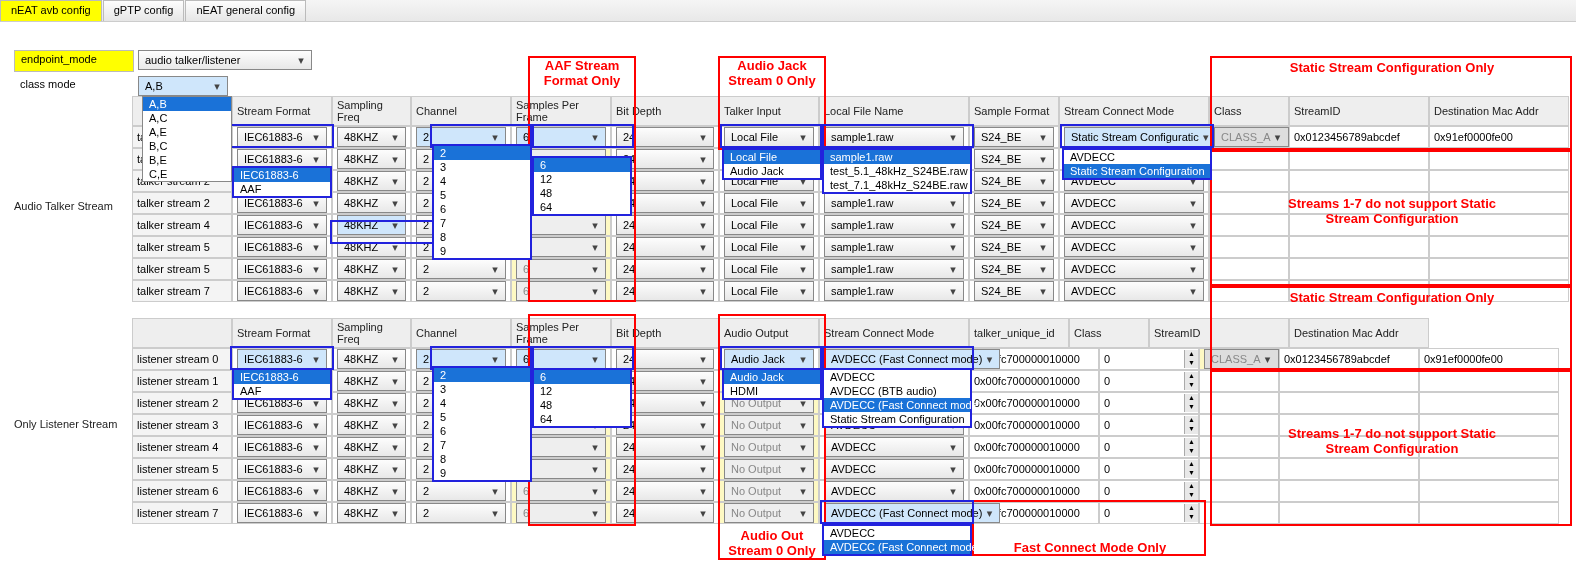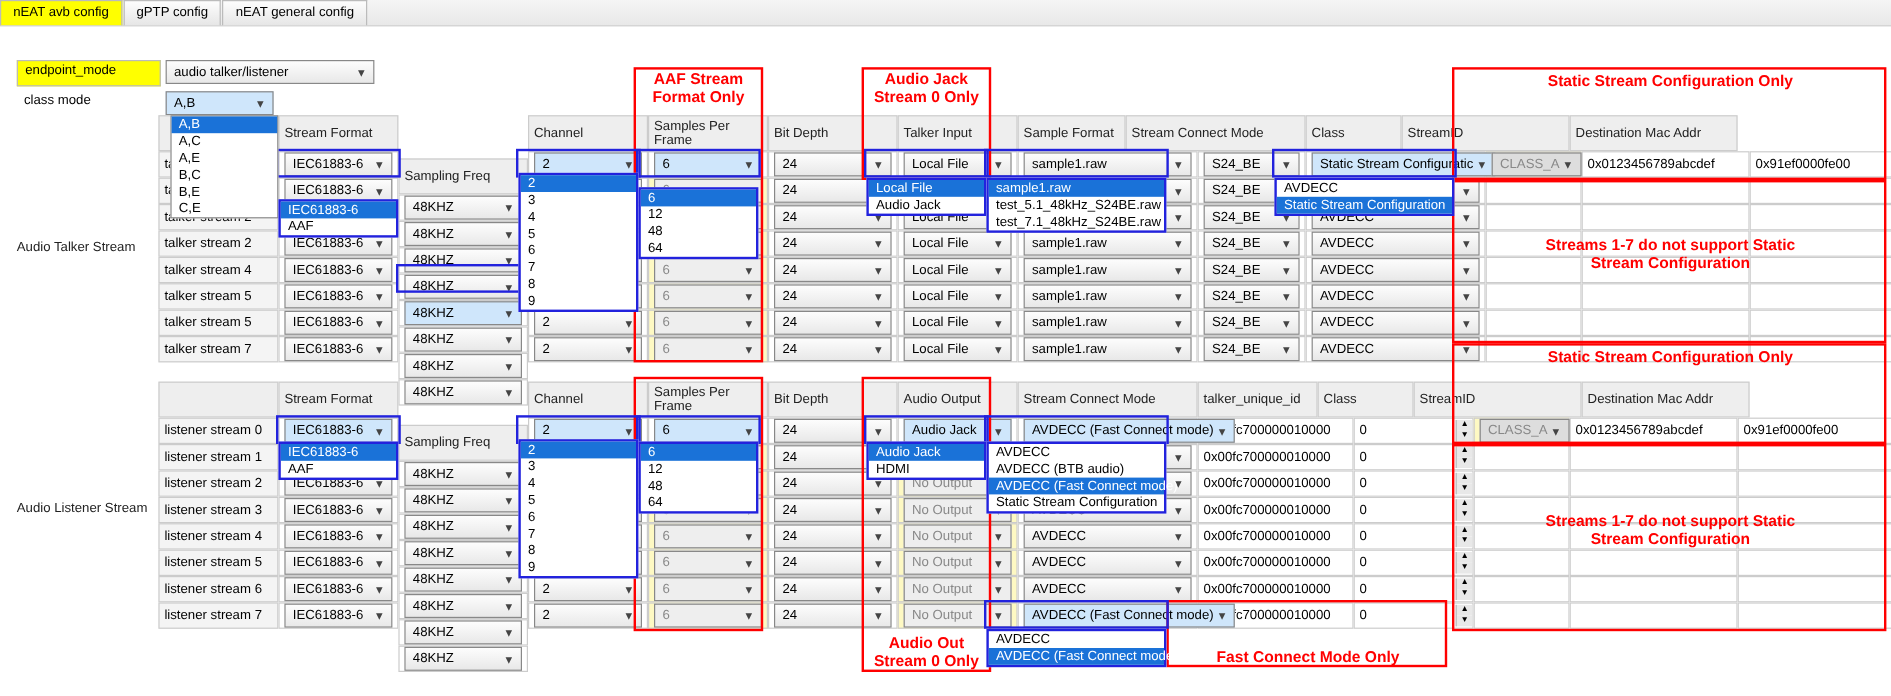--- a/index.html
+++ b/index.html
@@ -33,21 +33,21 @@
 .blue-box { position: absolute; border: 2px solid #2222dd; pointer-events: none; }
 
 .spinner-btns { display: flex; flex-direction: column; width: 14px; border-left: 1px solid #aaa; }
 .spinner-btns span { height: 9px; font-size: 7px; line-height: 7px; text-align: center; background: #e8e8e8; }
 
 .section-label { position: absolute; font-size: 11px; color: #222; }
 
 
 .c-rowlabel { width: 100px; }
 .c-fmt { width: 100px; }
-.c-freq { width: 108px; margin-top: 36px; }
+.c-freq { width: 79px; }
 .c-chan { width: 100px; }
 .c-spf { width: 100px; }
 .c-depth { width: 108px; }
 .c-tin { width: 100px; }
 .c-lfn { width: 150px; }
 .c-sfmt { width: 90px; }
 .c-scm { width: 150px; }
 .c-class { width: 80px; }
 .c-sid { width: 140px; }
 .c-dmac { width: 140px; }
@@ -92,20 +92,21 @@
 <div class="section-label" style="left:14px; top:200px;">Audio Talker Stream</div>
 
 <div style="position:absolute; left:132px; top:96px; display:flex;">
   <div class="grid-header c-rowlabel"></div>
   <div class="grid-header c-fmt">Stream Format</div>
   <div class="grid-header c-freq">Sampling Freq</div>
   <div class="grid-header c-chan">Channel</div>
   <div class="grid-header c-spf">Samples Per Frame</div>
   <div class="grid-header c-depth">Bit Depth</div>
   <div class="grid-header c-tin">Talker Input</div>
+  <div class="grid-header c-lfn">Local File Name</div>
   <div class="grid-header c-sfmt">Sample Format</div>
   <div class="grid-header c-scm">Stream Connect Mode</div>
   <div class="grid-header c-class">Class</div>
   <div class="grid-header c-sid">StreamID</div>
   <div class="grid-header c-dmac">Destination Mac Addr</div>
 </div>
 
 <div id="talker-body" style="position:absolute; left:132px; top:126px;">
     <div class="row">
     <div class="cell c-rowlabel lgray">talker stream 0</div>
@@ -587,21 +588,21 @@
           <span class="val">AVDECC</span>
           <span class="arrow">▾</span>
         </div>
       </div>
     <div class="cell c-class"></div>
     <div class="cell c-sid"></div>
     <div class="cell c-dmac"></div>
   </div>
   </div>
 
-<div class="section-label" style="left:14px; top:418px;">Audio Listener Stream</div>
+<div class="section-label" style="left:14px; top:418px;">Only Listener Stream</div>
 
 <div style="position:absolute; left:132px; top:318px; display:flex;">
   <div class="grid-header c-rowlabel"></div>
   <div class="grid-header c-fmt">Stream Format</div>
   <div class="grid-header c-freq">Sampling Freq</div>
   <div class="grid-header c-chan">Channel</div>
   <div class="grid-header c-spf">Samples Per Frame</div>
   <div class="grid-header c-depth">Bit Depth</div>
   <div class="grid-header c-out">Audio Output</div>
   <div class="grid-header c-scm2">Stream Connect Mode</div>

